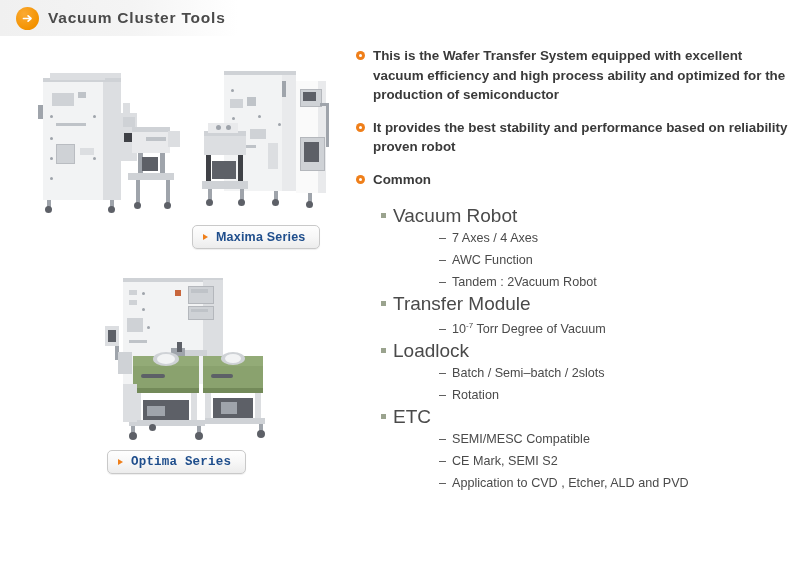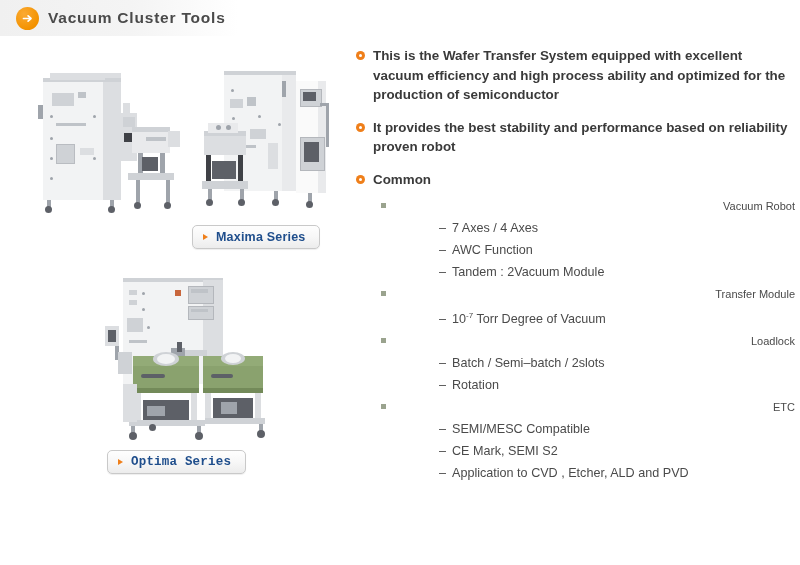--- a/index.html
+++ b/index.html
@@ -137,24 +137,23 @@
     content: "";
     position: absolute;
     left: 3px; top: 3px;
     width: 3px; height: 3px;
     border-radius: 50%;
     background: #ffffff;
   }
   .lvl2 {
     position: relative;
     padding-left: 38px;
-    font-size: 11px;
+    font-size: 19px;
     color: #4a4a4a;
     line-height: 22px;
-    text-align: right;
   }
   .sq {
     position: absolute;
     left: 26px; top: 8px;
     width: 5px; height: 5px;
     background: #9aa38e;
   }
   .lvl3 {
     padding-left: 84px;
     font-size: 12.6px;
@@ -357,37 +356,37 @@
   <div class="lvl1">
     <span class="ring"></span>
     <span>This is the Wafer Transfer System equipped with excellent vacuum efficiency and high process ability and optimized for the production of semiconductor</span>
   </div>
 
   <div class="lvl1">
     <span class="ring"></span>
     <span>It provides the best stability and  performance based on reliability proven robot</span>
   </div>
 
-  <div class="lvl1" style="margin-bottom:6px;">
+  <div class="lvl1" style="margin-bottom:16px;">
     <span class="ring"></span>
     <span>Common</span>
   </div>
 
   <div class="lvl2">
     <span class="sq"></span>
     <span>Vacuum Robot</span>
   </div>
   <div class="lvl3">
     <span class="dash">–</span><span>7 Axes / 4 Axes</span>
   </div>
   <div class="lvl3">
     <span class="dash">–</span><span>AWC Function</span>
   </div>
   <div class="lvl3">
-    <span class="dash">–</span><span>Tandem : 2Vacuum Module</span>
+    <span class="dash">–</span><span>Tandem : 2Vacuum Robot</span>
   </div>
 
   <div class="lvl2">
     <span class="sq"></span>
     <span>Transfer Module</span>
   </div>
   <div class="lvl3">
     <span class="dash">–</span><span>10</span><sup>-7</sup><span> Torr Degree of Vacuum</span>
   </div>
 

